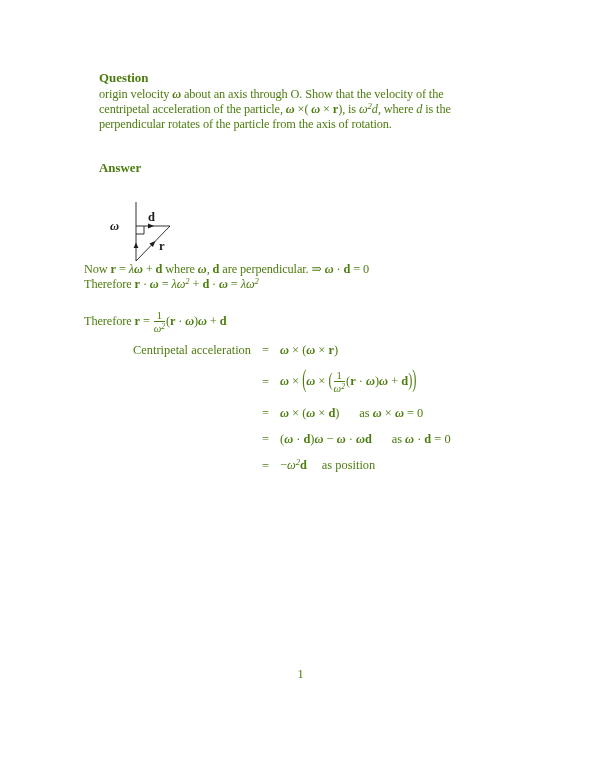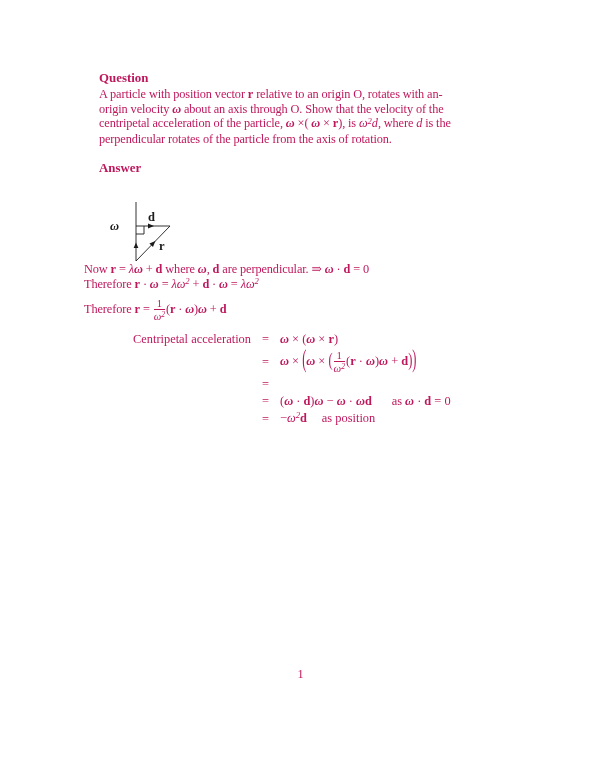--- a/index.html
+++ b/index.html
@@ -1,38 +1,38 @@
 <!DOCTYPE html>
 <html><head>
 <meta charset="utf-8">
 <style>
   html,body{margin:0;padding:0;background:#e8e8e8;}
   .page{
     position:relative;
     width:600px;height:776px;
     background:#ffffff;
-    color:#be185d;
+    color:#4d7c0f;
     font-family:"Liberation Serif","DejaVu Serif",serif;
     font-size:12.3px;
     overflow:hidden;
   }
   .heading{position:absolute;left:99px;font-weight:bold;font-size:12.9px;margin:0;}
   .q-heading{top:71px;}
   .a-heading{top:161px;text-align:center;}
   .q-para{position:absolute;left:99px;top:87px;width:406px;}
   .q-para .tline{white-space:nowrap;line-height:14.7px;letter-spacing:-0.12px;}
   .a-para{position:absolute;left:84px;top:262px;width:460px;}
   .a-para .tline{white-space:nowrap;line-height:15px;letter-spacing:-0.1px;}
-  .a-para .tline.tall{margin-top:4px;}
+  .a-para .tline.tall{margin-top:16px;}
   .diagram{position:absolute;left:106px;top:199px;}
   .diagram line,.diagram path{stroke:#1b1b1b;stroke-width:0.9;fill:none;}
   .diagram polygon{fill:#1b1b1b;stroke:none;}
   .diagram text{font-family:"Liberation Serif","DejaVu Serif",serif;font-size:12.5px;fill:#1b1b1b;}
   .eq-block{position:absolute;left:99px;top:332px;width:460px;font-size:12.4px;}
-  .eqrow{display:flex;align-items:center;white-space:nowrap;margin-bottom:2px;line-height:15px;}
+  .eqrow{display:flex;align-items:center;white-space:nowrap;margin-bottom:2px;line-height:15px;margin-top:11px;}
   .eqlhs{flex:none;width:163px;padding-left:34px;box-sizing:border-box;}
   .eqeq{flex:none;width:18px;}
   .eqrhs{flex:none;}
   .page-number{position:absolute;left:99px;top:667px;width:403px;text-align:center;}
   
   .m-rm{font-style:normal;font-weight:normal;}
   .m-it{font-style:italic;}
   .m-bf{font-weight:bold;}
   .m-bi{font-weight:bold;font-style:italic;}
   .sup{font-size:0.7em;position:relative;top:-0.45em;letter-spacing:0;}
@@ -45,21 +45,20 @@
   .big2{display:inline-block;transform:scaleY(1.95);transform-origin:50% 58%;}
 </style>
 </head>
 <body>
 
 <div class="page">
 
   <h2 class="heading q-heading">Question</h2>
 
   <div class="q-para">
-    <div class="tline"><span class="m-rm">A particle with position vector </span><span class="m-bf">r</span><span class="m-rm"> relative to an origin O, rotates with an-</span></div>
     <div class="tline"><span class="m-rm">origin velocity </span><span class="m-bi">ω</span><span class="m-rm"> about an axis through O. Show that the velocity of the</span></div>
     <div class="tline"><span class="m-rm">centripetal acceleration of the particle, </span><span class="m-bi">ω</span><span class="m-rm"> ×( </span><span class="m-bi">ω</span><span class="m-rm"> × </span><span class="m-bf">r</span><span class="m-rm">), is </span><span class="m-it">ω</span><span class="m-it sup">2</span><span class="m-it">d</span><span class="m-rm">, where </span><span class="m-it">d</span><span class="m-rm"> is the</span></div>
     <div class="tline"><span class="m-rm">perpendicular rotates of the particle from the axis of rotation.</span></div>
   </div>
 
   <h2 class="heading a-heading">Answer</h2>
 
   <svg class="diagram" width="74" height="70" viewBox="0 0 74 70" xmlns="http://www.w3.org/2000/svg">
     <line x1="30" y1="3" x2="30" y2="62"></line>
     <line x1="30" y1="27" x2="64" y2="27"></line>
@@ -94,20 +93,21 @@
       <span class="eqlhs"></span>
       <span class="eqeq">=</span>
       <span class="eqrhs"><span class="m-bi">ω</span><span class="m-rm"> × </span><span class="m-rm big2">(</span><span class="m-bi">ω</span><span class="m-rm"> × </span><span class="m-rm big1">(</span><span class="frac">
             <span class="fnum"><span class="m-rm">1</span></span>
             <span class="fden"><span class="m-it">ω</span><span class="m-it sup">2</span></span>
           </span><span class="m-rm">(</span><span class="m-bf">r</span><span class="m-rm"> · </span><span class="m-bi">ω</span><span class="m-rm">)</span><span class="m-bi">ω</span><span class="m-rm"> + </span><span class="m-bf">d</span><span class="m-rm big1">)</span><span class="m-rm big2">)</span></span>
     </div>
     <div class="eqrow">
       <span class="eqlhs"></span>
       <span class="eqeq">=</span>
+      <span class="eqrhs"><span class="m-bi">ω</span><span class="m-rm"> × (</span><span class="m-bi">ω</span><span class="m-rm"> × </span><span class="m-bf">d</span><span class="m-rm">)</span><span class="gap" style="width: 1.6em;"></span><span class="m-rm">as </span><span class="m-bi">ω</span><span class="m-rm"> × </span><span class="m-bi">ω</span><span class="m-rm"> = 0</span></span>
     </div>
     <div class="eqrow">
       <span class="eqlhs"></span>
       <span class="eqeq">=</span>
       <span class="eqrhs"><span class="m-rm">(</span><span class="m-bi">ω</span><span class="m-rm"> · </span><span class="m-bf">d</span><span class="m-rm">)</span><span class="m-bi">ω</span><span class="m-rm"> − </span><span class="m-bi">ω</span><span class="m-rm"> · </span><span class="m-bi">ω</span><span class="m-bf">d</span><span class="gap" style="width: 1.6em;"></span><span class="m-rm">as </span><span class="m-bi">ω</span><span class="m-rm"> · </span><span class="m-bf">d</span><span class="m-rm"> = 0</span></span>
     </div>
     <div class="eqrow">
       <span class="eqlhs"></span>
       <span class="eqeq">=</span>
       <span class="eqrhs"><span class="m-rm">−</span><span class="m-it">ω</span><span class="m-it sup">2</span><span class="m-bf">d</span><span class="gap" style="width: 1.2em;"></span><span class="m-rm">as position</span></span>

